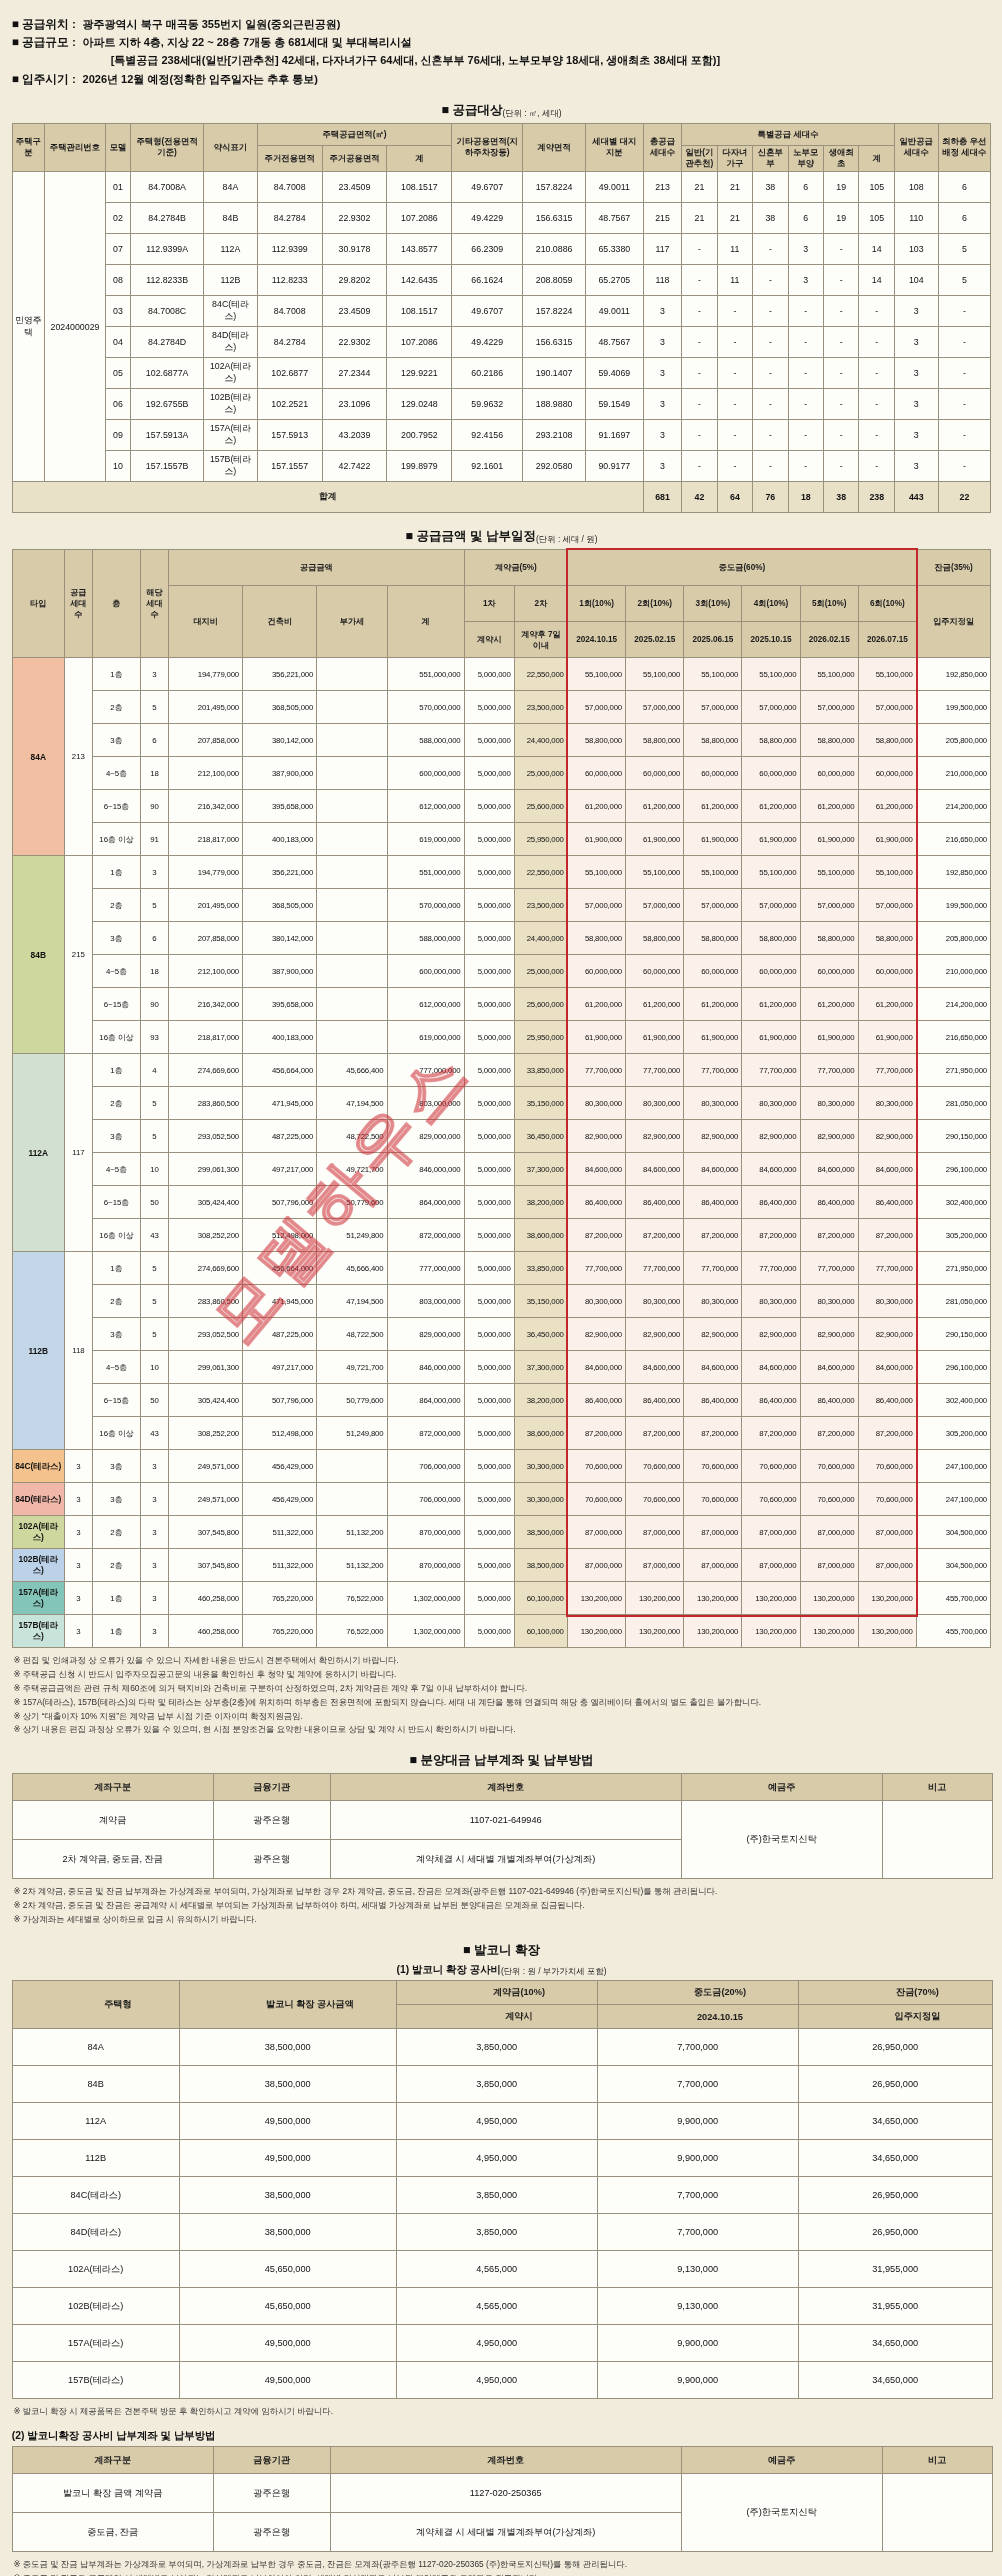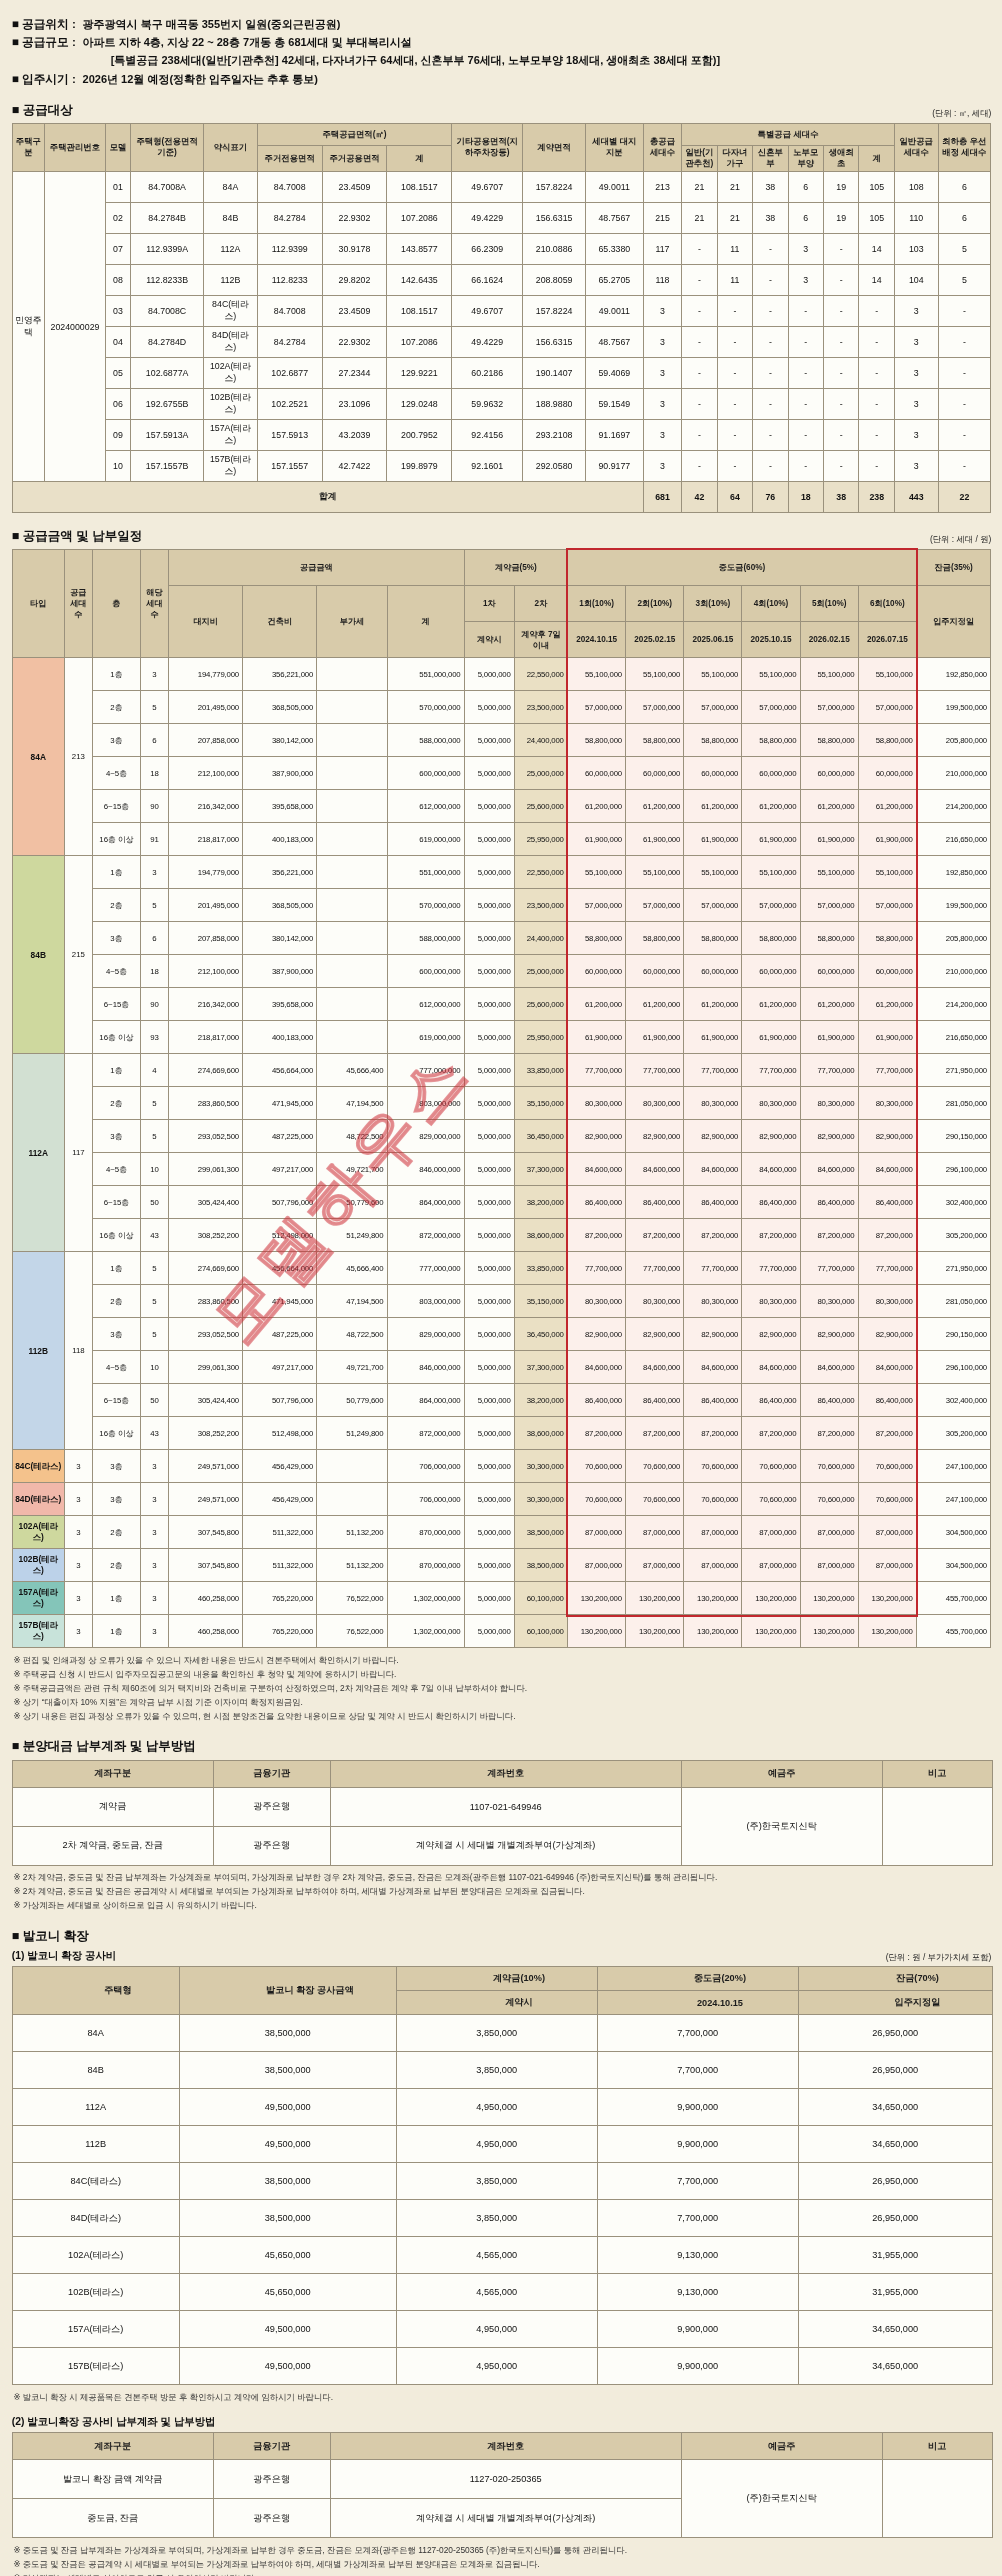--- a/index.html
+++ b/index.html
@@ -7,21 +7,21 @@
   body { font-family:"Liberation Sans","DejaVu Sans",sans-serif; }
   .page { width:1003px; min-height:2576px; margin:0 auto; background:#f2ecdc;
           padding:13.4px 11.7px 33px; position:relative; color:#111; }
 
   
   .info-line { display:flex; align-items:baseline; font-size:11px; margin:3.3px 0; font-weight:600; }
   .info-label { font-size:11.7px; font-weight:800; white-space:nowrap; margin-right:6.7px; }
   .indent { padding-left:99px;align-items:flex-end; }
 
   
-  .sec-title-row { display:flex; justify-content:space-between; align-items:flex-end; margin:15px 0 4.2px; }
+  .sec-title-row { display:flex; justify-content:center; align-items:flex-end; margin:15px 0 4.2px; }
   .sec-title { font-size:12.5px; font-weight:800; }
   .sub-title { font-size:10.4px; font-weight:800; margin:10px 0 3.3px; }
   .unit-note { font-size:8.4px; font-weight:400; color:#222; }
 
   
   table { width:100%; border-collapse:collapse; table-layout:fixed; background:#fdfdf9; }
   th,td { border:0.8px solid #9a917c; padding:1.7px 2.5px; text-align:center; vertical-align:middle; word-break:break-all; }
   th { background:#d8cbaa; font-weight:700; font-size:8.4px; color:#1c1c1c; }
 
   
@@ -946,20 +946,21 @@
           </tr>
         </tbody>
     </table>
     <div id="red-box" style="left: 554px; top: -1.7px; width: 352px; height: 1069px; border-color: rgb(193, 39, 45);"></div>
     <div class="watermark">모델하우스</div>
   </div>
   <div class="notes" id="price-notes">
       <div class="fn">※ 편집 및 인쇄과정 상 오류가 있을 수 있으니 자세한 내용은 반드시 견본주택에서 확인하시기 바랍니다.</div>
       <div class="fn">※ 주택공급 신청 시 반드시 입주자모집공고문의 내용을 확인하신 후 청약 및 계약에 응하시기 바랍니다.</div>
       <div class="fn">※ 주택공급금액은 관련 규칙 제60조에 의거 택지비와 건축비로 구분하여 산정하였으며, 2차 계약금은 계약 후 7일 이내 납부하셔야 합니다.</div>
+      <div class="fn">※ 157A(테라스), 157B(테라스)의 다락 및 테라스는 상부층(2층)에 위치하며 하부층은 전용면적에 포함되지 않습니다. 세대 내 계단을 통해 연결되며 해당 층 엘리베이터 홀에서의 별도 출입은 불가합니다.</div>
       <div class="fn">※ 상기 “대출이자 10% 지원”은 계약금 납부 시점 기준 이자이며 확정지원금임.</div>
       <div class="fn">※ 상기 내용은 편집 과정상 오류가 있을 수 있으며, 현 시점 분양조건을 요약한 내용이므로 상담 및 계약 시 반드시 확인하시기 바랍니다.</div>
     </div>
 
   <div class="sec-title-row">
     <div class="sec-title">■ 분양대금 납부계좌 및 납부방법</div>
   </div>
   <table class="acct-table" id="t-account">
     <colgroup>
       <col style="width:201px">

